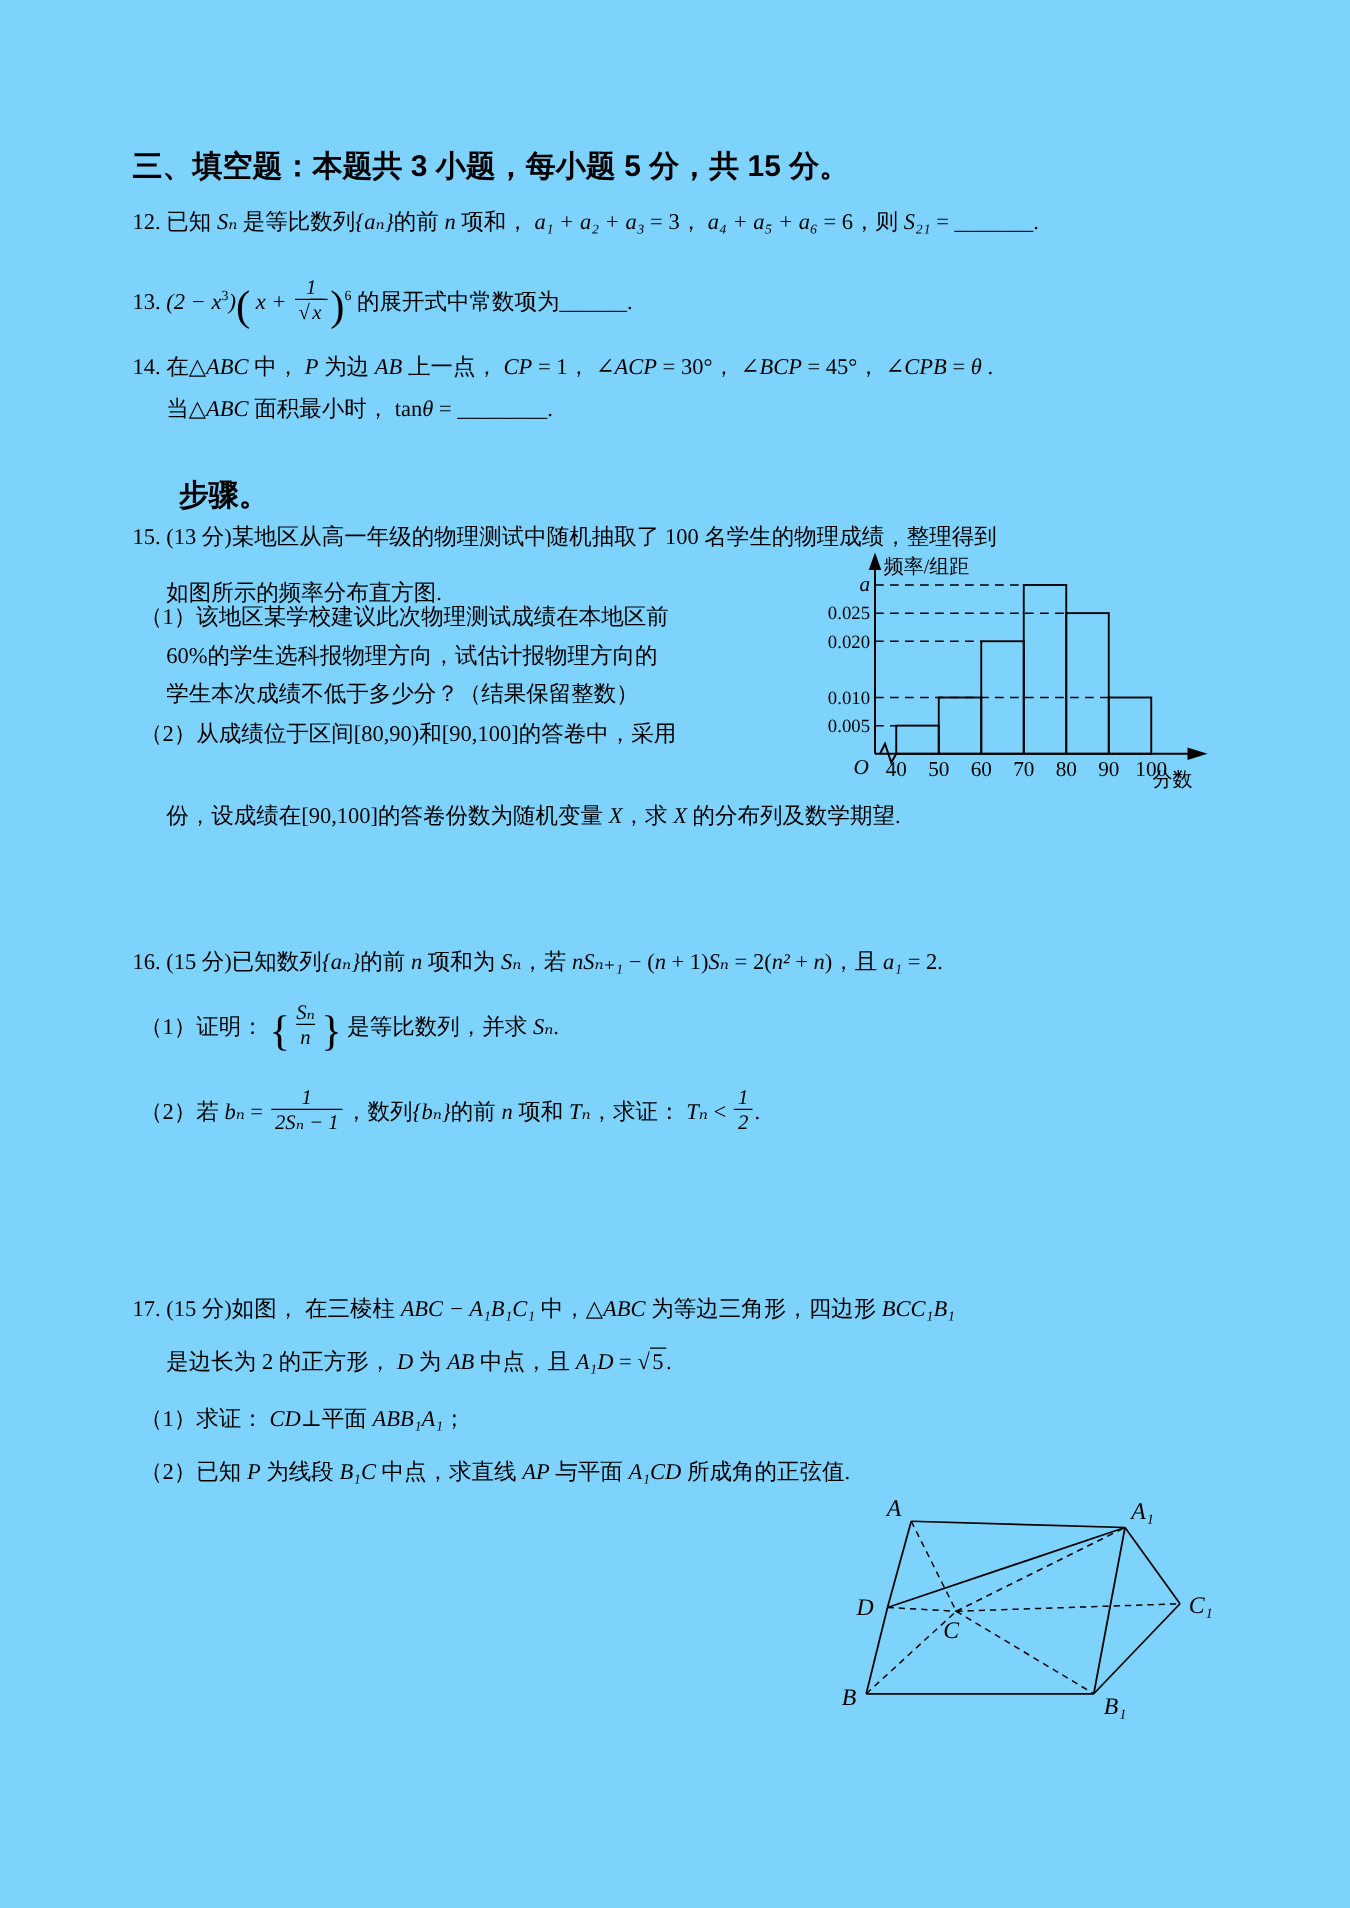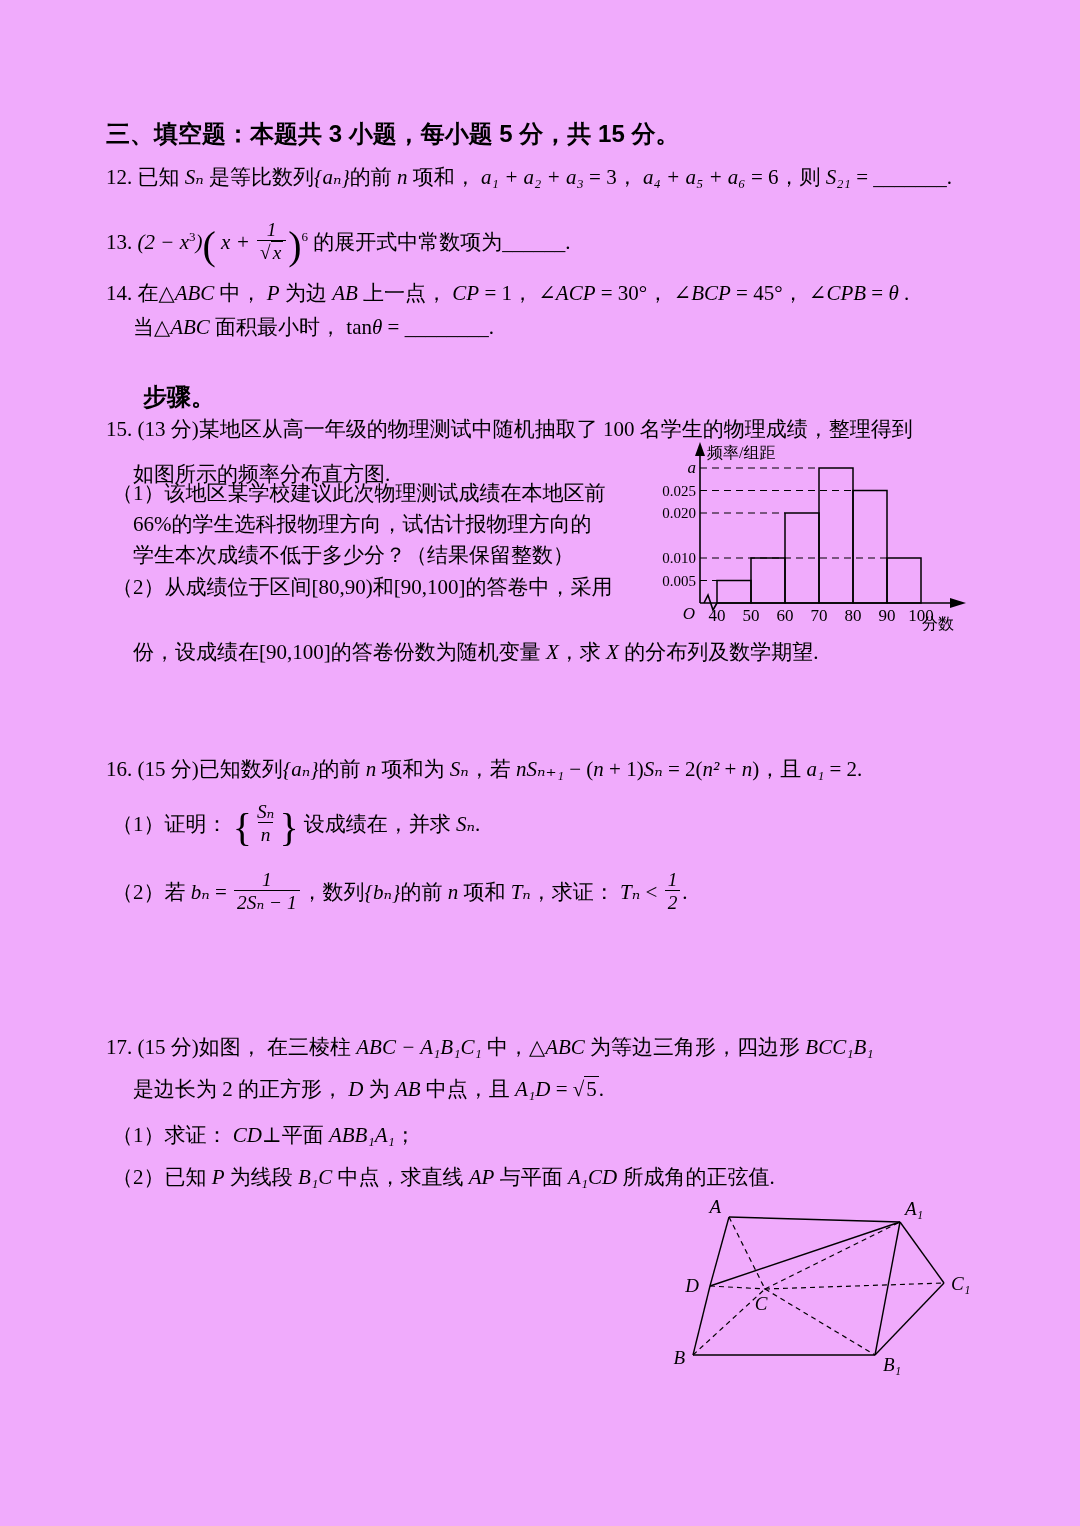--- a/index.html
+++ b/index.html
@@ -1,18 +1,18 @@
 <!DOCTYPE html>
 <html><head>
 <meta charset="utf-8">
 <style>
   html,body{margin:0;padding:0;background:#888;}
-  .page{position:relative;width:1080px;height:1526px;background:#f0abfc;margin:0 auto;
+  .page{position:relative;width:1080px;height:1526px;background:#7dd3fc;margin:0 auto;
         font-family:"Liberation Serif","DejaVu Serif",serif;color:#000;overflow:hidden;}
-  .line{position:absolute;white-space:nowrap;font-size:21px;line-height:34px;}
+  .line{position:absolute;white-space:nowrap;font-size:18px;line-height:34px;}
   .heading{position:absolute;white-space:nowrap;font-size:24px;font-weight:bold;
            font-family:"Liberation Sans","DejaVu Sans",sans-serif;line-height:32px;}
   .t-cn{font-style:normal;}
   .t-m{font-style:italic;}
   sup.t-sup{font-size:0.62em;}
   .t-big{font-size:1.9em;font-weight:400;vertical-align:-0.26em;line-height:0;font-style:normal;}
   .frac{display:inline-flex;flex-direction:column;align-items:center;vertical-align:middle;
         text-align:center;font-style:italic;font-size:0.92em;line-height:1.1;margin:0 2px;transform:translateY(-3px);}
   .frac .fn{padding:0 3px;}
   .frac .fd{border-top:1.4px solid #000;padding:1px 3px 0 3px;}
@@ -50,21 +50,21 @@
       </span><span class="t-big">)</span><sup class="t-sup">6</sup><span class="t-cn"> 的展开式中常数项为______.</span></div>
 
   <div class="line" style="left:106px;top:276px"><span class="t-cn">14. 在△</span><span class="t-m">ABC</span><span class="t-cn"> 中， </span><span class="t-m">P</span><span class="t-cn"> 为边 </span><span class="t-m">AB</span><span class="t-cn"> 上一点， </span><span class="t-m">CP</span><span class="t-cn"> = 1， ∠</span><span class="t-m">ACP</span><span class="t-cn"> = 30°， ∠</span><span class="t-m">BCP</span><span class="t-cn"> = 45°， ∠</span><span class="t-m">CPB</span><span class="t-cn"> = </span><span class="t-m">θ</span><span class="t-cn"> .</span></div>
   <div class="line" style="left:133px;top:310px"><span class="t-cn">当△</span><span class="t-m">ABC</span><span class="t-cn"> 面积最小时， tan</span><span class="t-m">θ</span><span class="t-cn"> = ________.</span></div>
 
   <div class="heading" style="left:143px;top:381px">步骤。</div>
 
   <div class="line" style="left:106px;top:412px"><span class="t-cn">15. (13 分)某地区从高一年级的物理测试中随机抽取了 100 名学生的物理成绩，整理得到</span></div>
   <div class="line" style="left:133px;top:457px"><span class="t-cn">如图所示的频率分布直方图.</span></div>
   <div class="line" style="left:112px;top:476px"><span class="t-cn">（1）该地区某学校建议此次物理测试成绩在本地区前</span></div>
-  <div class="line" style="left:133px;top:507px"><span class="t-cn">66%的学生选科报物理方向，试估计报物理方向的</span></div>
+  <div class="line" style="left:133px;top:507px"><span class="t-cn">60%的学生选科报物理方向，试估计报物理方向的</span></div>
   <div class="line" style="left:133px;top:538px"><span class="t-cn">学生本次成绩不低于多少分？（结果保留整数）</span></div>
   <div class="line" style="left:112px;top:570px"><span class="t-cn">（2）从成绩位于区间[80,90)和[90,100]的答卷中，采用</span></div>
   <div class="line" style="left:133px;top:635px"><span class="t-cn">份，设成绩在[90,100]的答卷份数为随机变量 </span><span class="t-m">X</span><span class="t-cn">，求 </span><span class="t-m">X</span><span class="t-cn"> 的分布列及数学期望.</span></div>
 
   <div class="chart">
     <svg id="hist" viewBox="0 0 330 195">
         <line x1="48" y1="30" x2="167" y2="30" class="dash"></line>
         <text x="44" y="35" class="ytick it" text-anchor="end">a</text>
         <line x1="48" y1="52.5" x2="201" y2="52.5" class="dash"></line>
         <text x="44" y="57.5" class="ytick" text-anchor="end">0.025</text>
@@ -95,21 +95,21 @@
         <text x="55" y="20" class="alabel">频率/组距</text>
         <text x="286" y="191" class="alabel" text-anchor="middle">分数</text>
         <text x="37" y="181" class="olabel" text-anchor="middle">O</text>
       </svg>
   </div>
 
   <div class="line" style="left:106px;top:752px"><span class="t-cn">16. (15 分)已知数列</span><span class="t-m">{aₙ}</span><span class="t-cn">的前 </span><span class="t-m">n</span><span class="t-cn"> 项和为 </span><span class="t-m">Sₙ</span><span class="t-cn">，若 </span><span class="t-m">nSₙ₊₁</span><span class="t-cn"> − (</span><span class="t-m">n</span><span class="t-cn"> + 1)</span><span class="t-m">Sₙ</span><span class="t-cn"> = 2(</span><span class="t-m">n²</span><span class="t-cn"> + </span><span class="t-m">n</span><span class="t-cn">)，且 </span><span class="t-m">a₁</span><span class="t-cn"> = 2.</span></div>
   <div class="line" style="left:112px;top:804px"><span class="t-cn">（1）证明： </span><span class="t-big">{</span><span class="frac">
         <span class="fn">Sₙ</span>
         <span class="fd">n</span>
-      </span><span class="t-big">}</span><span class="t-cn"> 设成绩在，并求 </span><span class="t-m">Sₙ</span><span class="t-cn">.</span></div>
+      </span><span class="t-big">}</span><span class="t-cn"> 是等比数列，并求 </span><span class="t-m">Sₙ</span><span class="t-cn">.</span></div>
   <div class="line" style="left:112px;top:872px"><span class="t-cn">（2）若 </span><span class="t-m">bₙ</span><span class="t-cn"> = </span><span class="frac">
         <span class="fn">1</span>
         <span class="fd">2Sₙ − 1</span>
       </span><span class="t-cn">，数列</span><span class="t-m">{bₙ}</span><span class="t-cn">的前 </span><span class="t-m">n</span><span class="t-cn"> 项和 </span><span class="t-m">Tₙ</span><span class="t-cn">，求证： </span><span class="t-m">Tₙ</span><span class="t-cn"> &lt; </span><span class="frac">
         <span class="fn">1</span>
         <span class="fd">2</span>
       </span><span class="t-cn">.</span></div>
 
   <div class="line" style="left:106px;top:1030px"><span class="t-cn">17. (15 分)如图，  在三棱柱 </span><span class="t-m">ABC − A₁B₁C₁</span><span class="t-cn"> 中，△</span><span class="t-m">ABC</span><span class="t-cn"> 为等边三角形，四边形 </span><span class="t-m">BCC₁B₁</span></div>
   <div class="line" style="left:133px;top:1072px"><span class="t-cn">是边长为 2 的正方形， </span><span class="t-m">D</span><span class="t-cn"> 为 </span><span class="t-m">AB</span><span class="t-cn"> 中点，且 </span><span class="t-m">A₁D</span><span class="t-cn"> = </span><span class="sqrt"><span class="rad">√</span><span class="bar">5</span></span><span class="t-cn">.</span></div>

